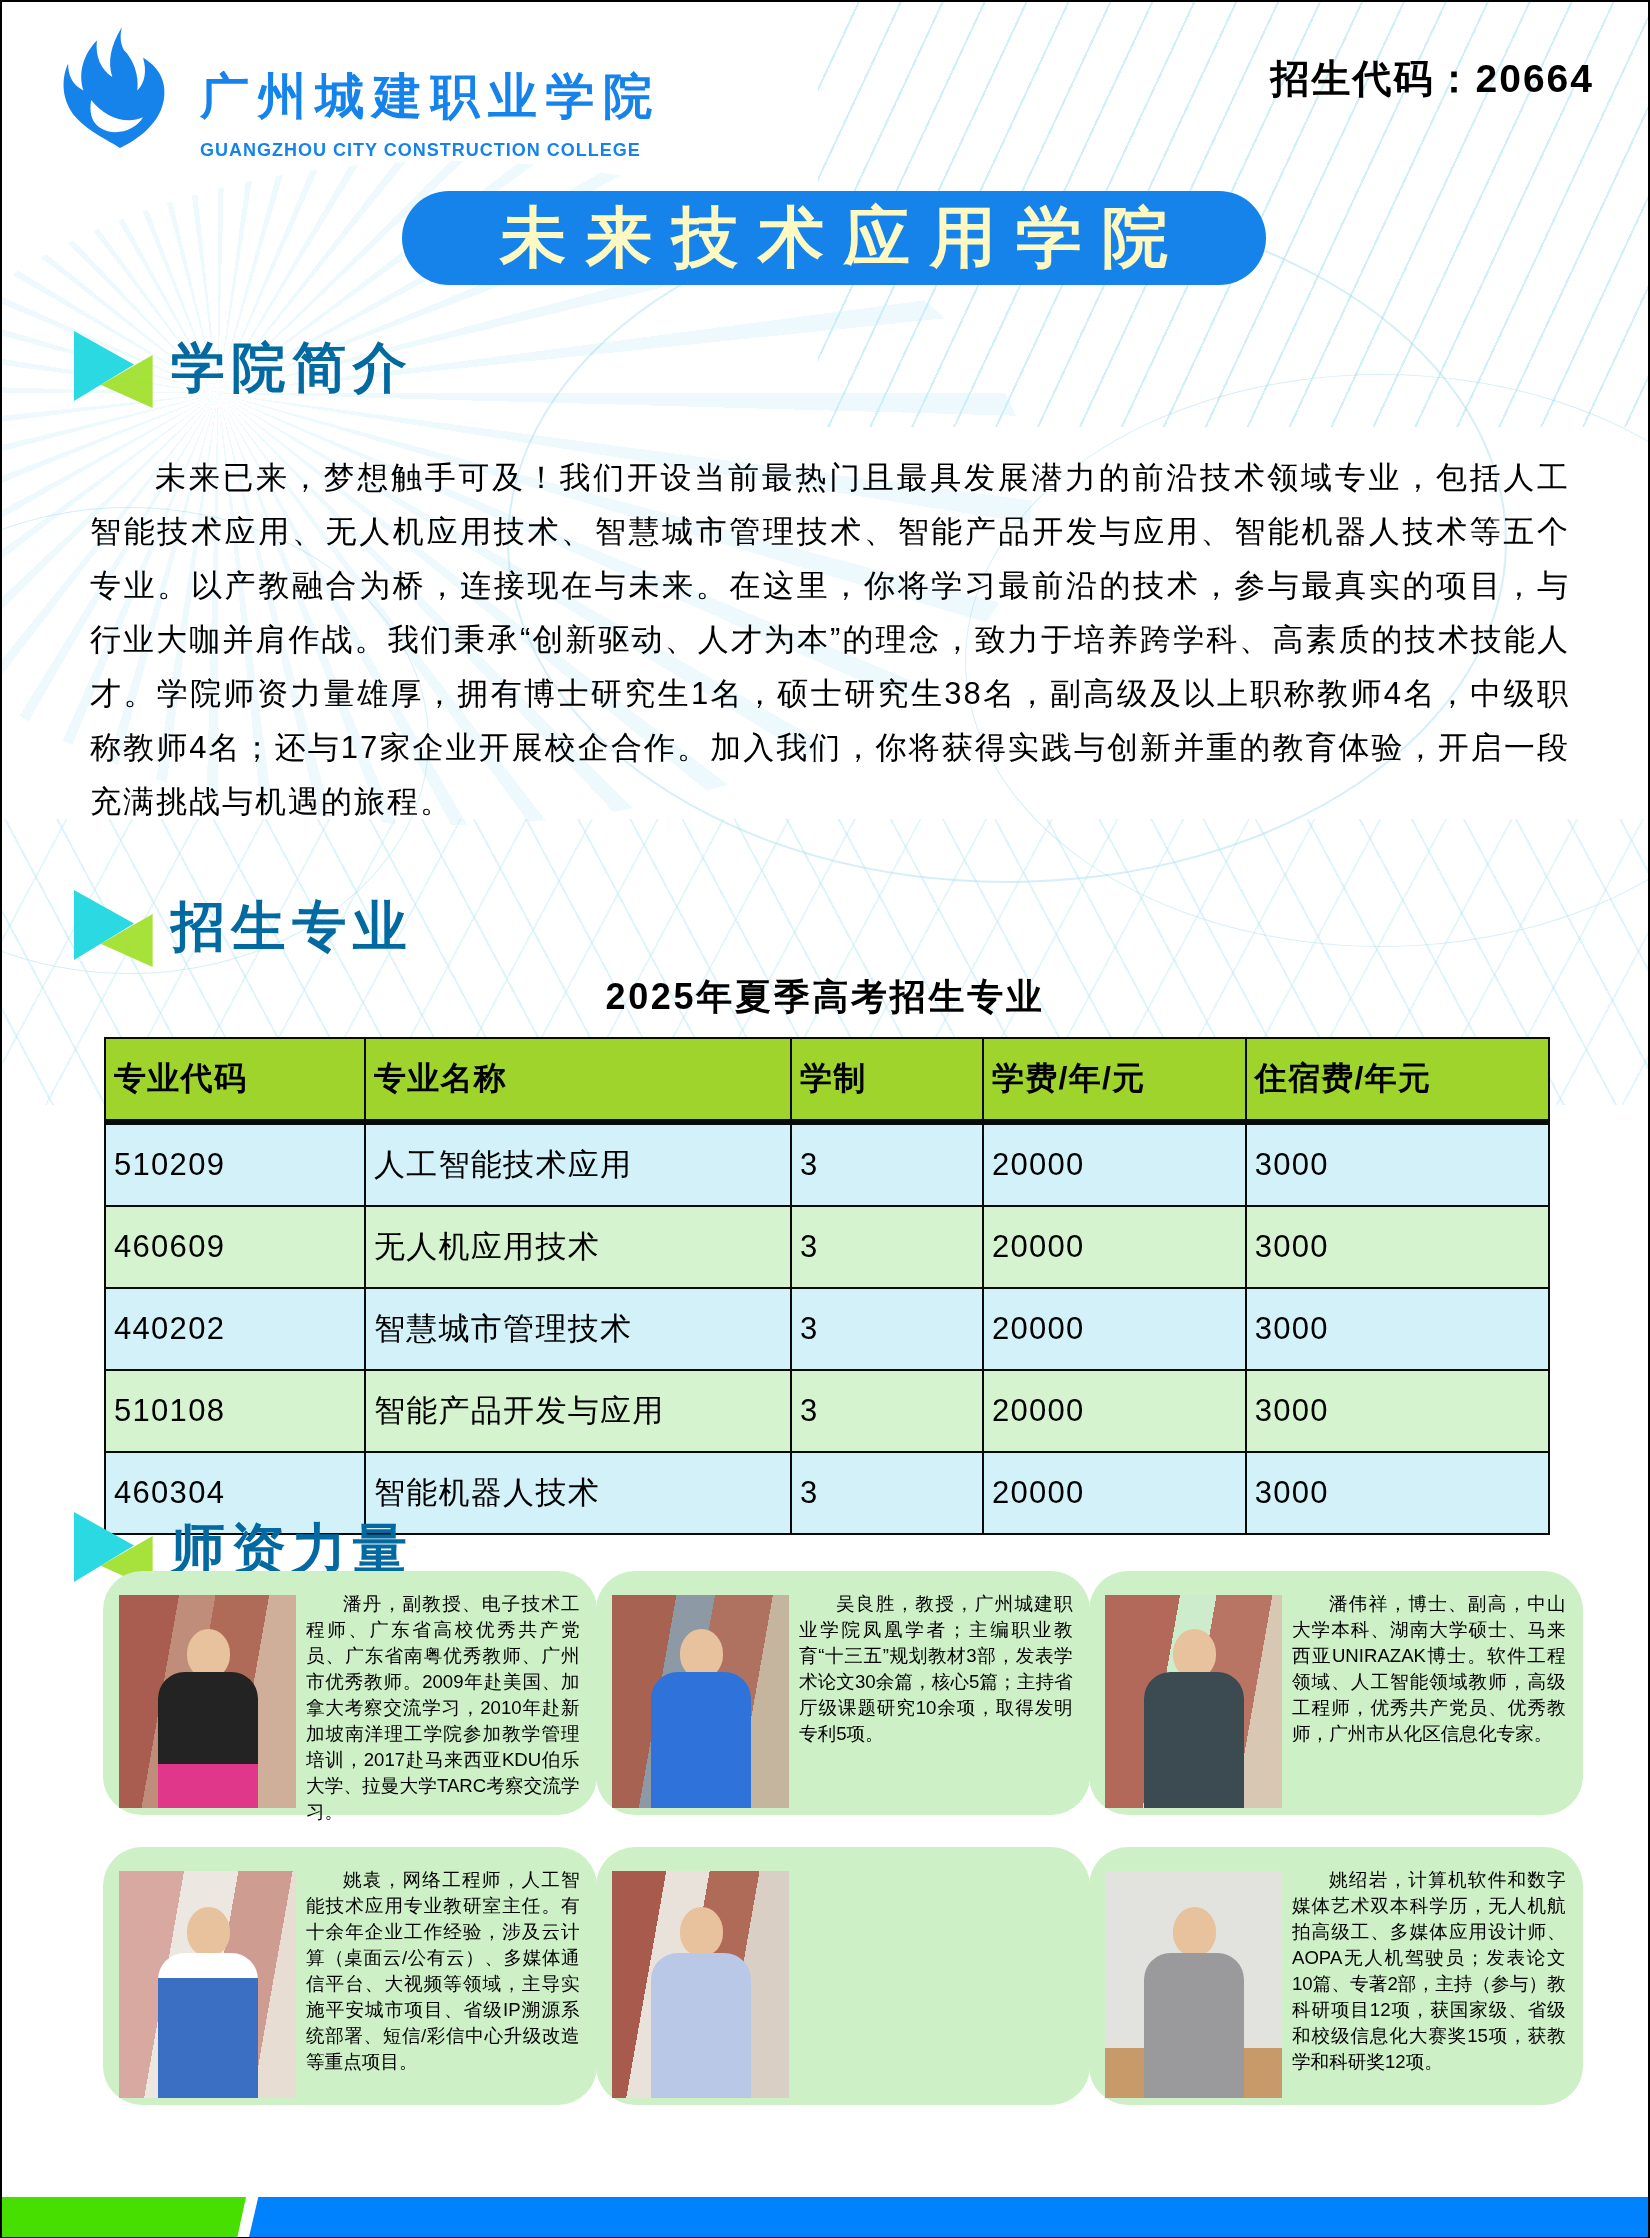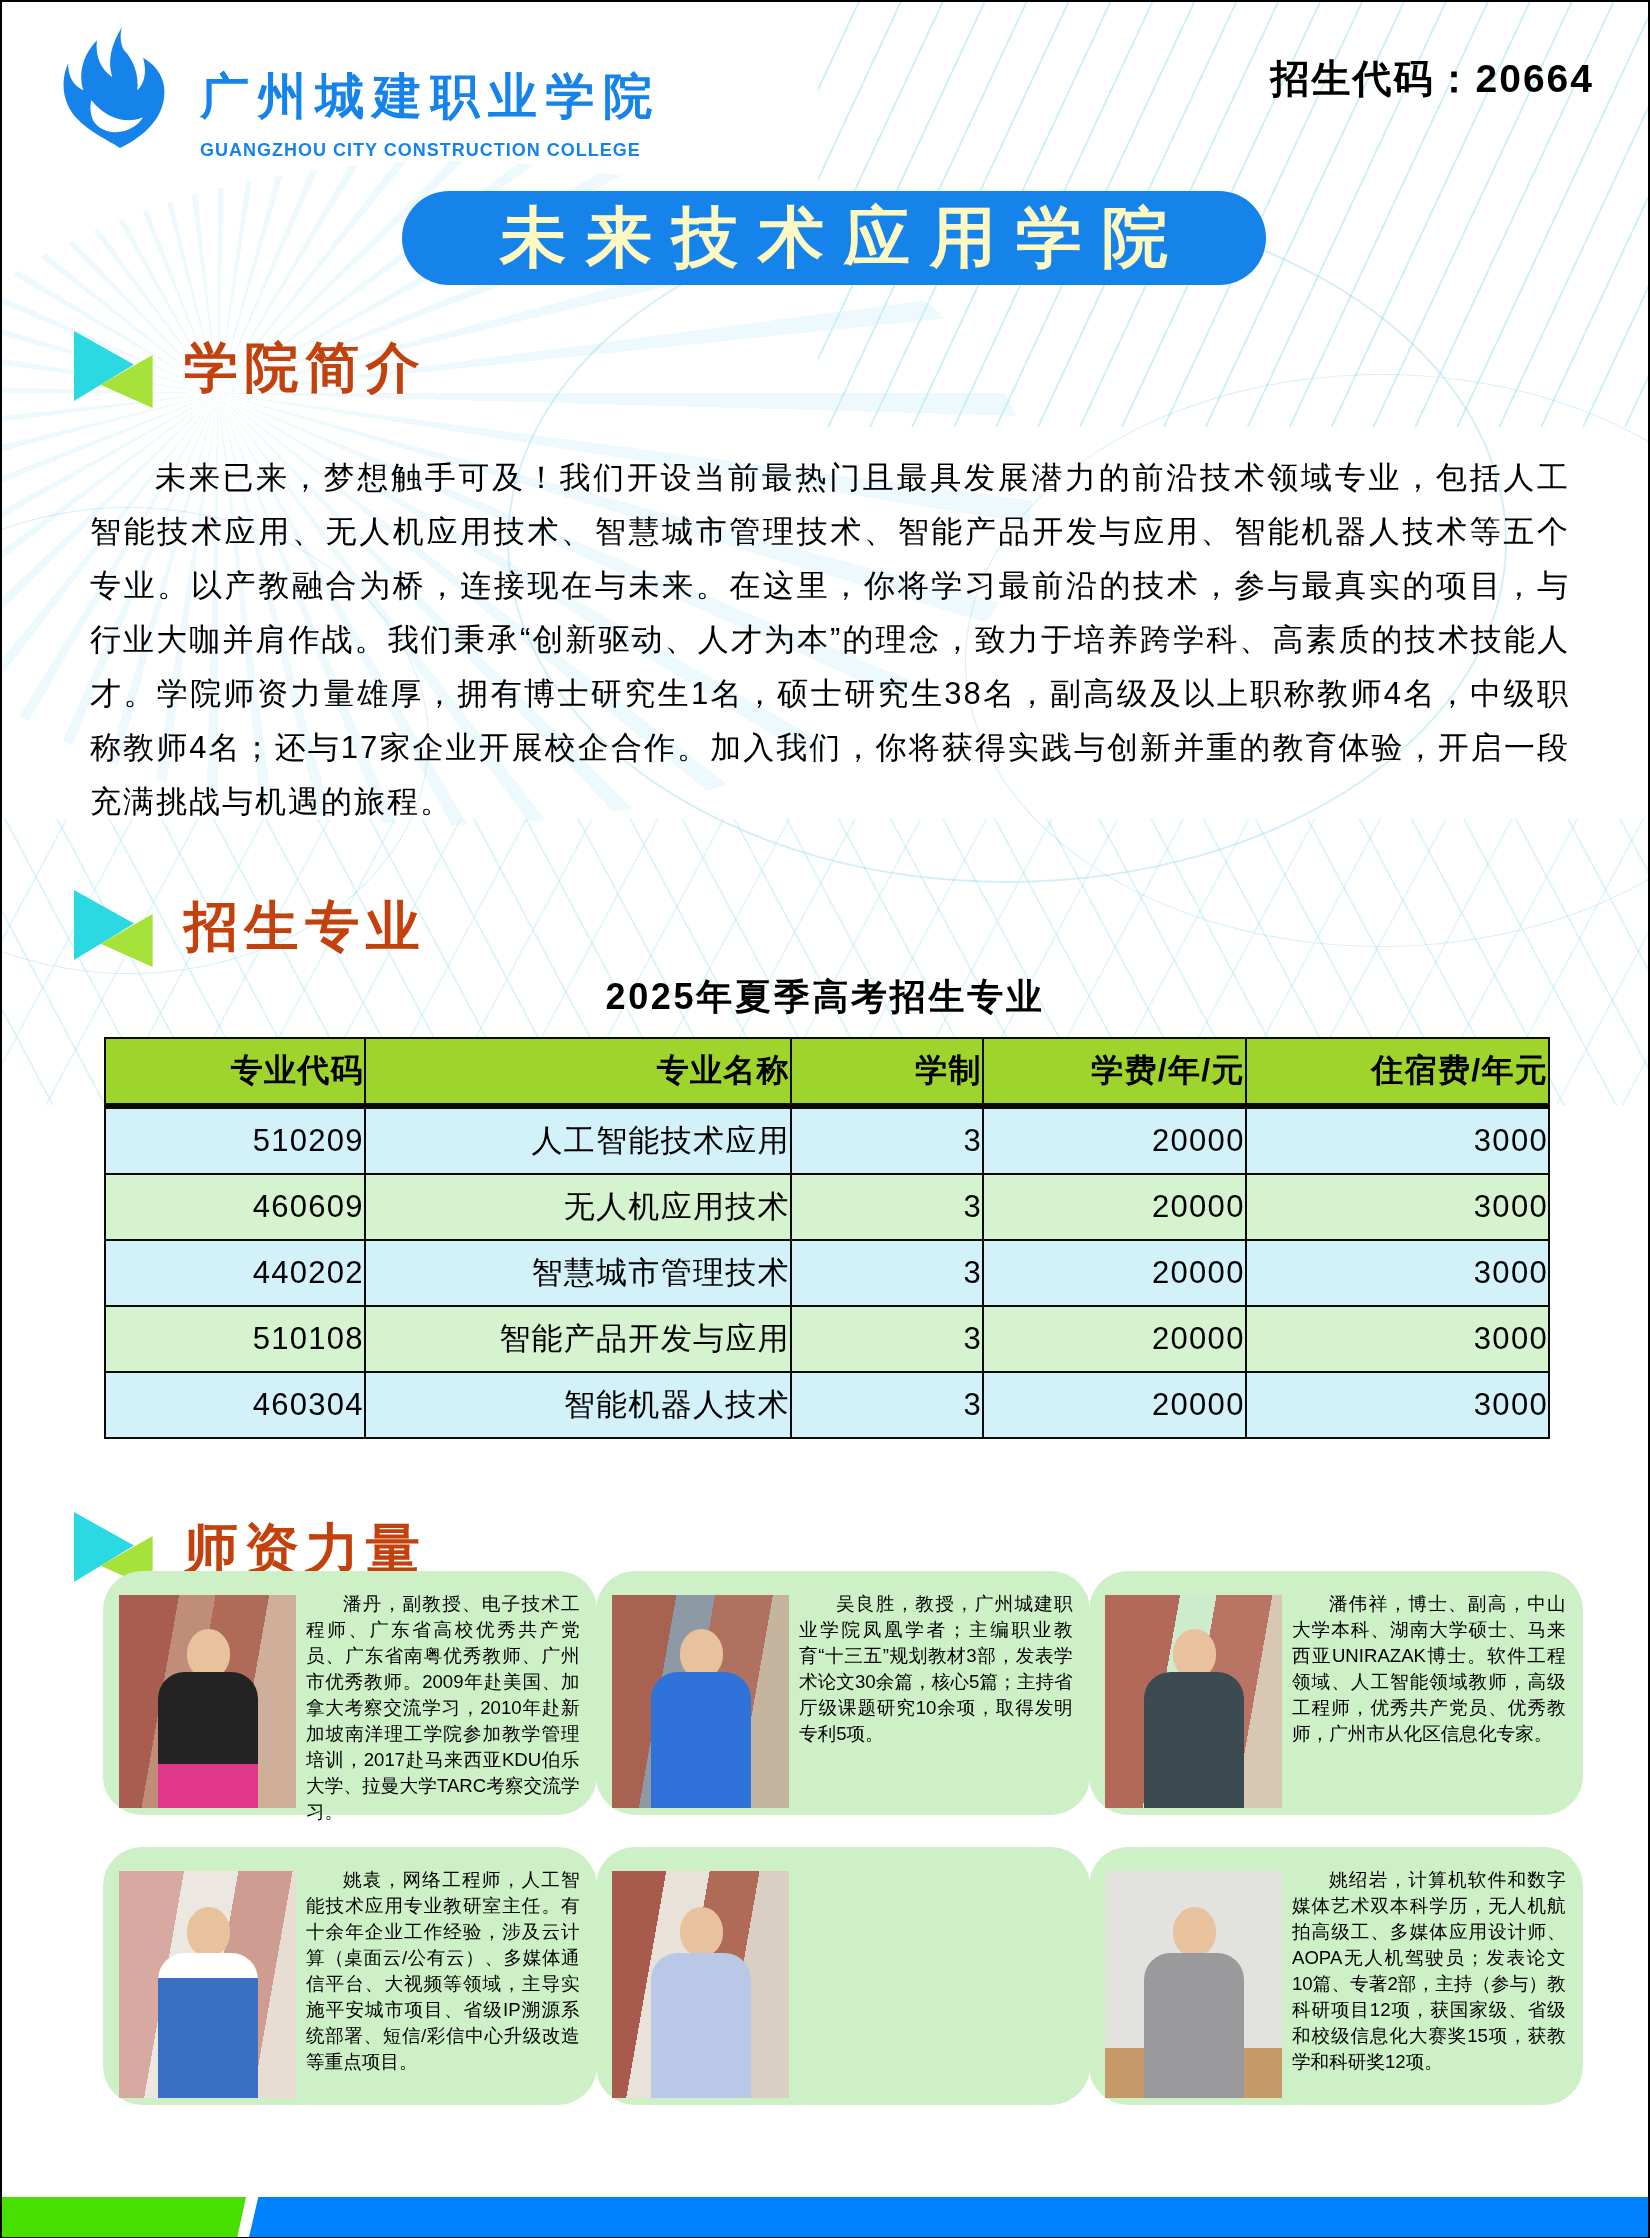--- a/index.html
+++ b/index.html
@@ -47,36 +47,36 @@
   }
   .banner-pill span {
     color:#fef9c3; font-size:66px; font-weight:900; letter-spacing:20px; text-indent:20px; white-space:nowrap;
   }
 
   
   .sec-head { position:absolute; display:flex; align-items:center; }
   .marker { position:relative; width:72px; height:74px; flex:0 0 auto; }
   .marker .t1 { position:absolute; left:0; top:0; width:60px; height:70px; background:#2bd9e3; clip-path:polygon(0 0, 100% 48%, 0 100%); }
   .marker .t2 { position:absolute; left:26.6px; top:24px; width:52px; height:53px; background:#9fe02a; clip-path:polygon(100% 0, 100% 100%, 0 56%); opacity:.93; }
-  .sec-title { font-size:54px; font-weight:900; color:#c2410c; letter-spacing:6.6px; margin-left:38px; white-space:nowrap; }
+  .sec-title { font-size:54px; font-weight:900; color:#0369a1; letter-spacing:6.6px; margin-left:25px; white-space:nowrap; }
   #sec-intro   { left:72px; top:329px; }
   #sec-majors  { left:72px; top:888px; }
   #sec-faculty { left:72px; top:1510px; }
 
   
   .intro-par {
     position:absolute; left:88px; top:449px; width:1480px;
     font-size:31px; line-height:54px; letter-spacing:2px;
     text-align:justify; text-indent:65px; font-weight:500;
   }
 
   
   .table-title { position:absolute; left:0; top:971px; width:100%; text-align:center; font-size:36px; font-weight:800; letter-spacing:2.7px; }
   table.majors { position:absolute; left:102px; top:1035px; width:1446px; border-collapse:collapse; table-layout:fixed; }
-  table.majors th, table.majors td { border:2.7px solid #0a0a0a; text-align:right; padding:0; }
+  table.majors th, table.majors td { border:2.7px solid #0a0a0a; text-align:left; padding:8px; }
   table.majors th { background:#9ed42c; height:64px; font-size:32px; font-weight:800; letter-spacing:1.3px; border-bottom-width:6px; }
   table.majors td { height:64px; font-size:31px; font-weight:500; letter-spacing:1.3px; }
   table.majors tr.r-cyan  td { background:#d2f1f8; }
   table.majors tr.r-green td { background:#d6f3d0; }
 
   
   .card { position:absolute; width:494px; background:#cdf0c6; border-radius:39px; }
   .card.row1 { top:1569px; height:244px; }
   .card.row2 { top:1845px; height:258px; }
   .card.col1 { left:101px; } .card.col2 { left:594px; } .card.col3 { left:1087px; }

